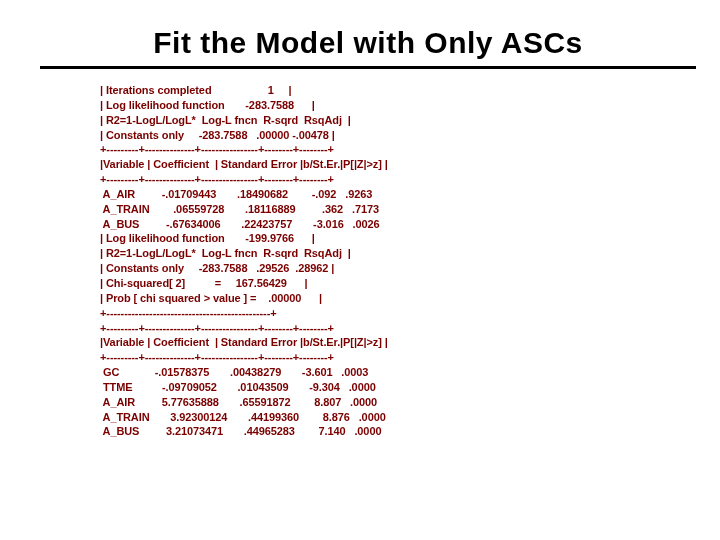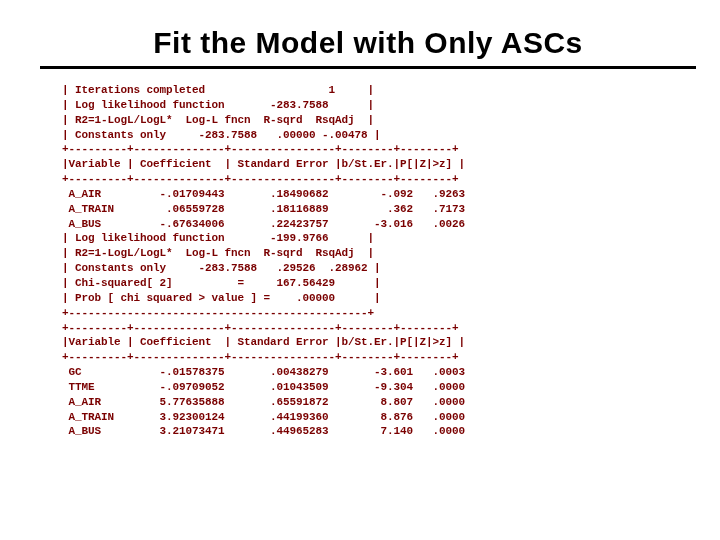--- a/index.html
+++ b/index.html
@@ -23,28 +23,28 @@
     margin: 0 0 6px 0;
     font-family: "Arial Black", Arial, sans-serif;
     letter-spacing: 0.5px;
   }
   .rule {
     border: none;
     border-top: 3px solid #000;
     margin: 0 0 14px 0;
   }
   .mono {
-    font-family: Liberation Mono, monospace;
+    font-family: Liberation Sans, sans-serif;
     font-size: 11px;
     font-weight: bold;
     color: #7a0000;
     white-space: pre;
     line-height: 1.35;
     letter-spacing: -0.1px;
-    margin-left: 22px;
+    margin-left: 60px;
   }
 </style>
 </head>
 <body>
 
 <div class="slide">
   <h1 class="title">Fit the Model with Only ASCs</h1>
   <hr class="rule">
   <div class="mono" id="mono-block">| Iterations completed                   1     |
 | Log likelihood function       -283.7588      |

